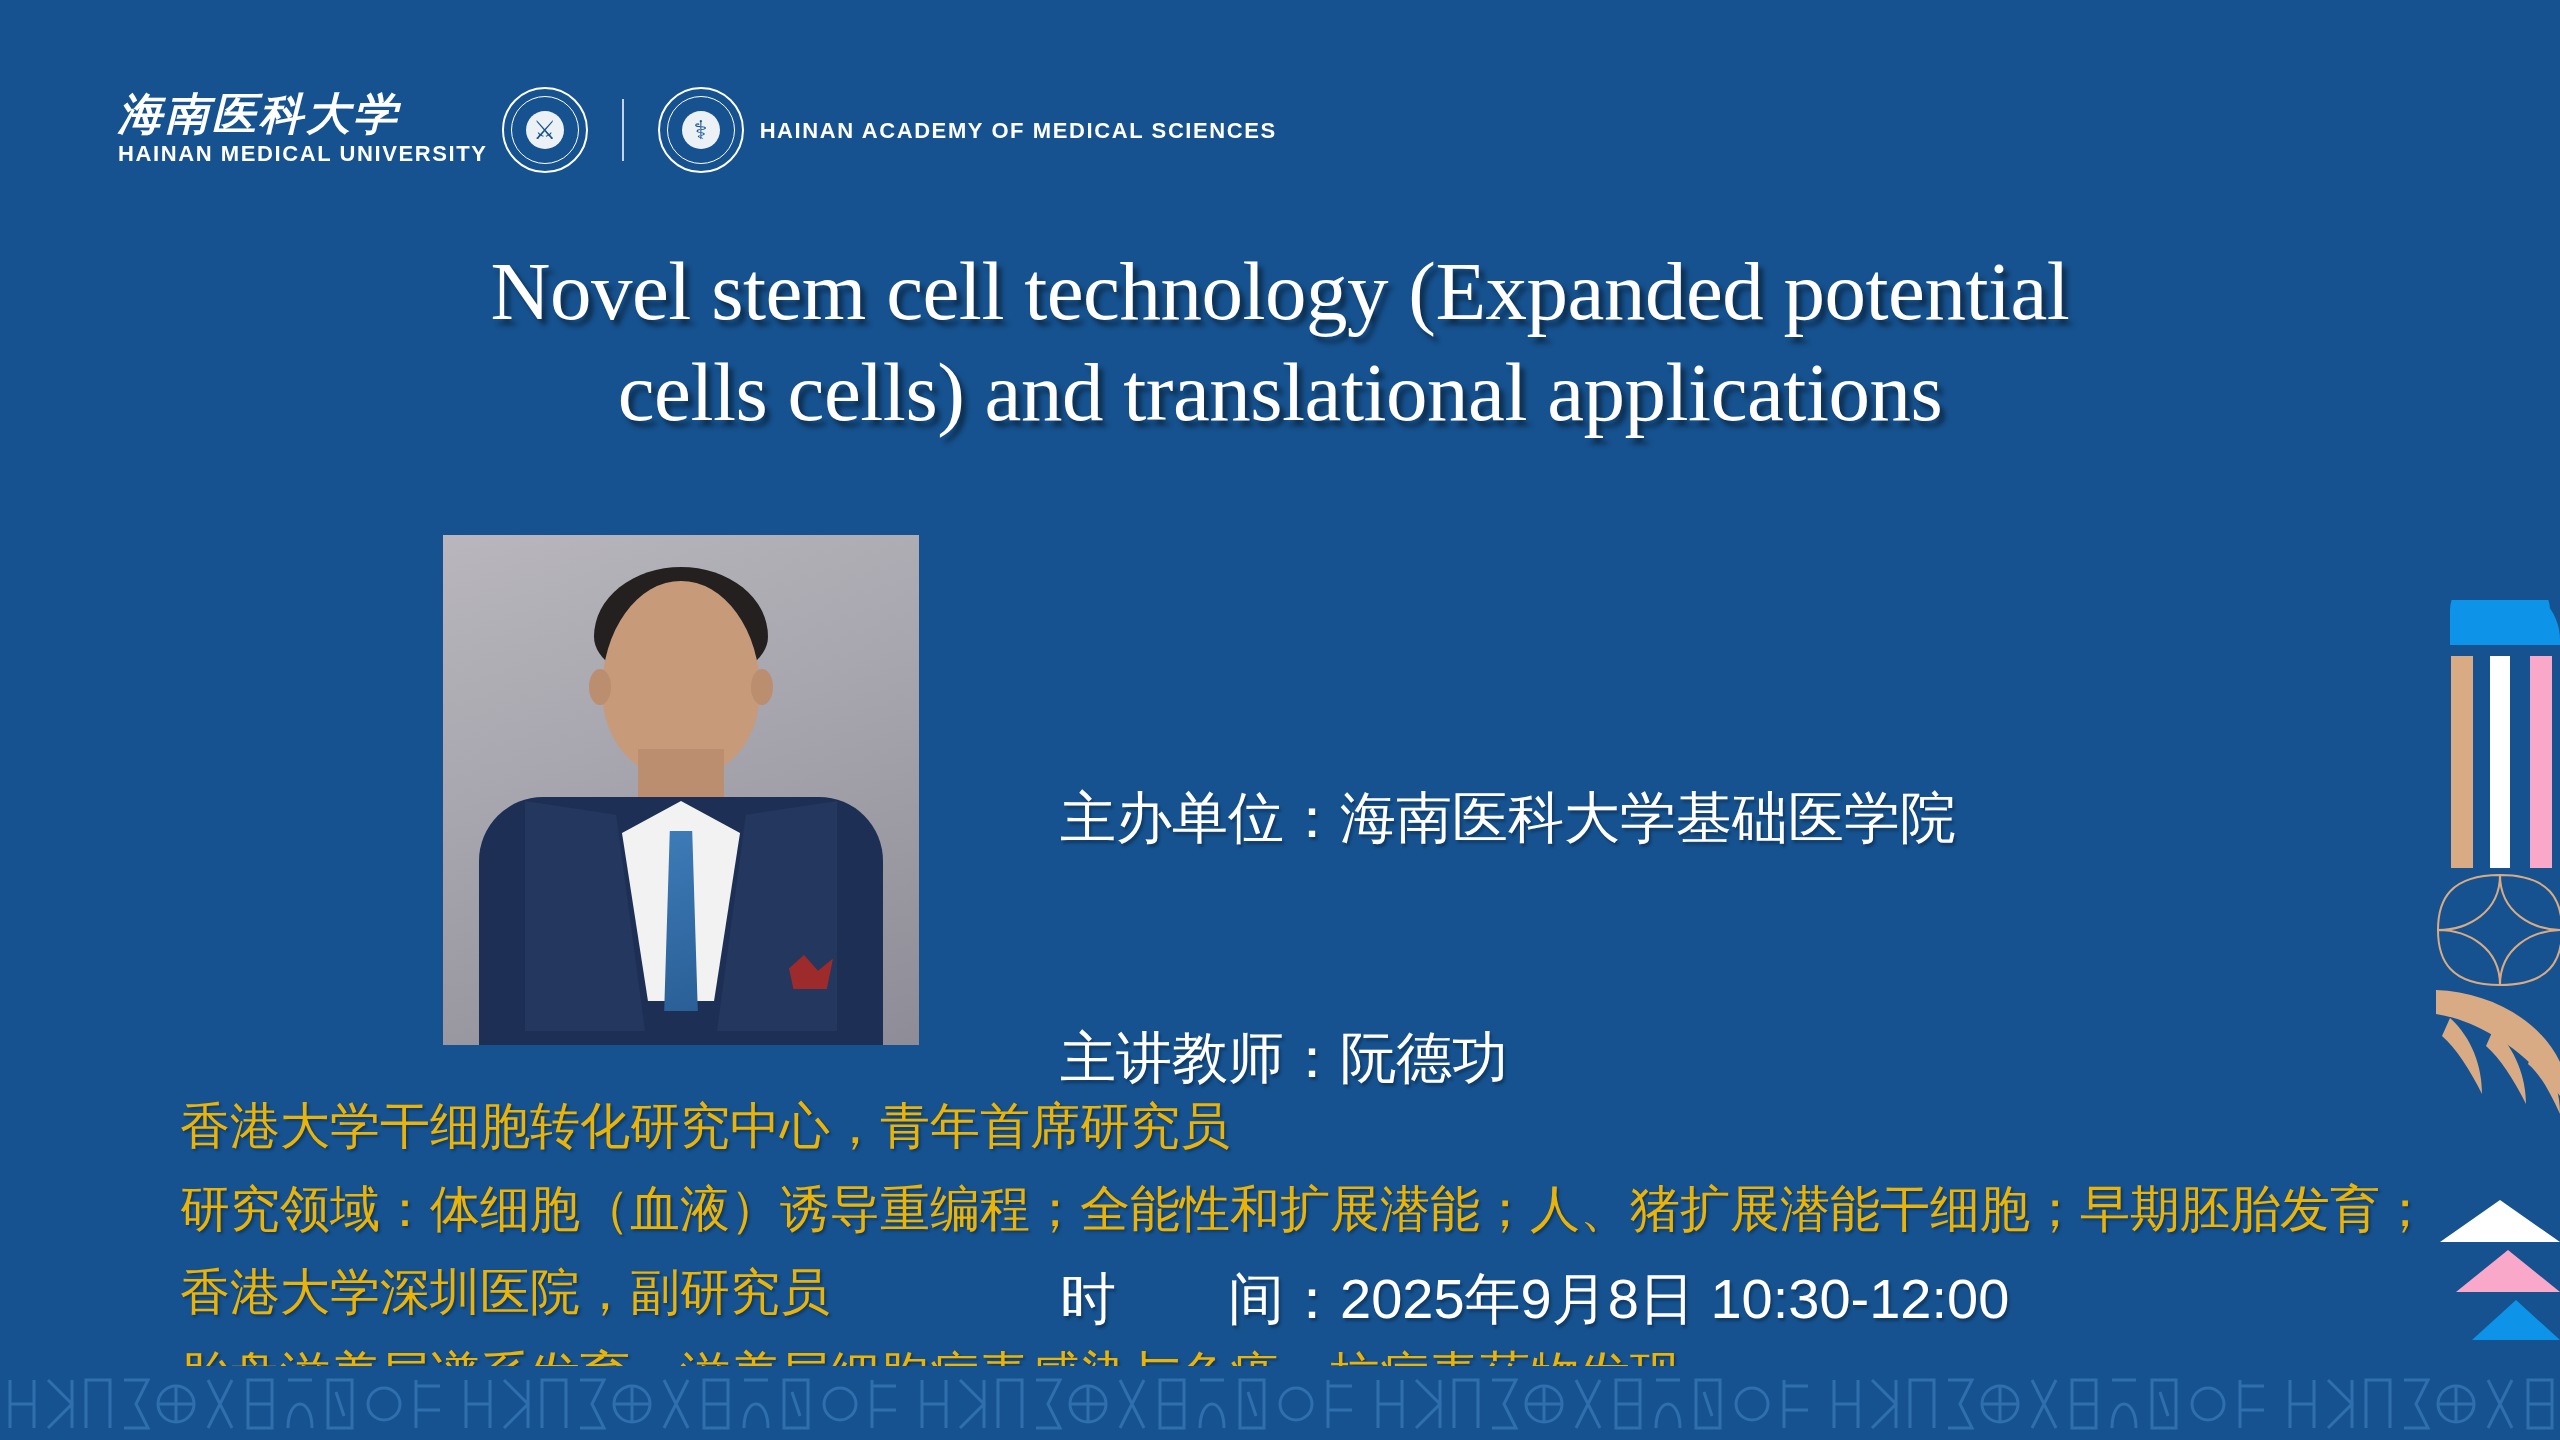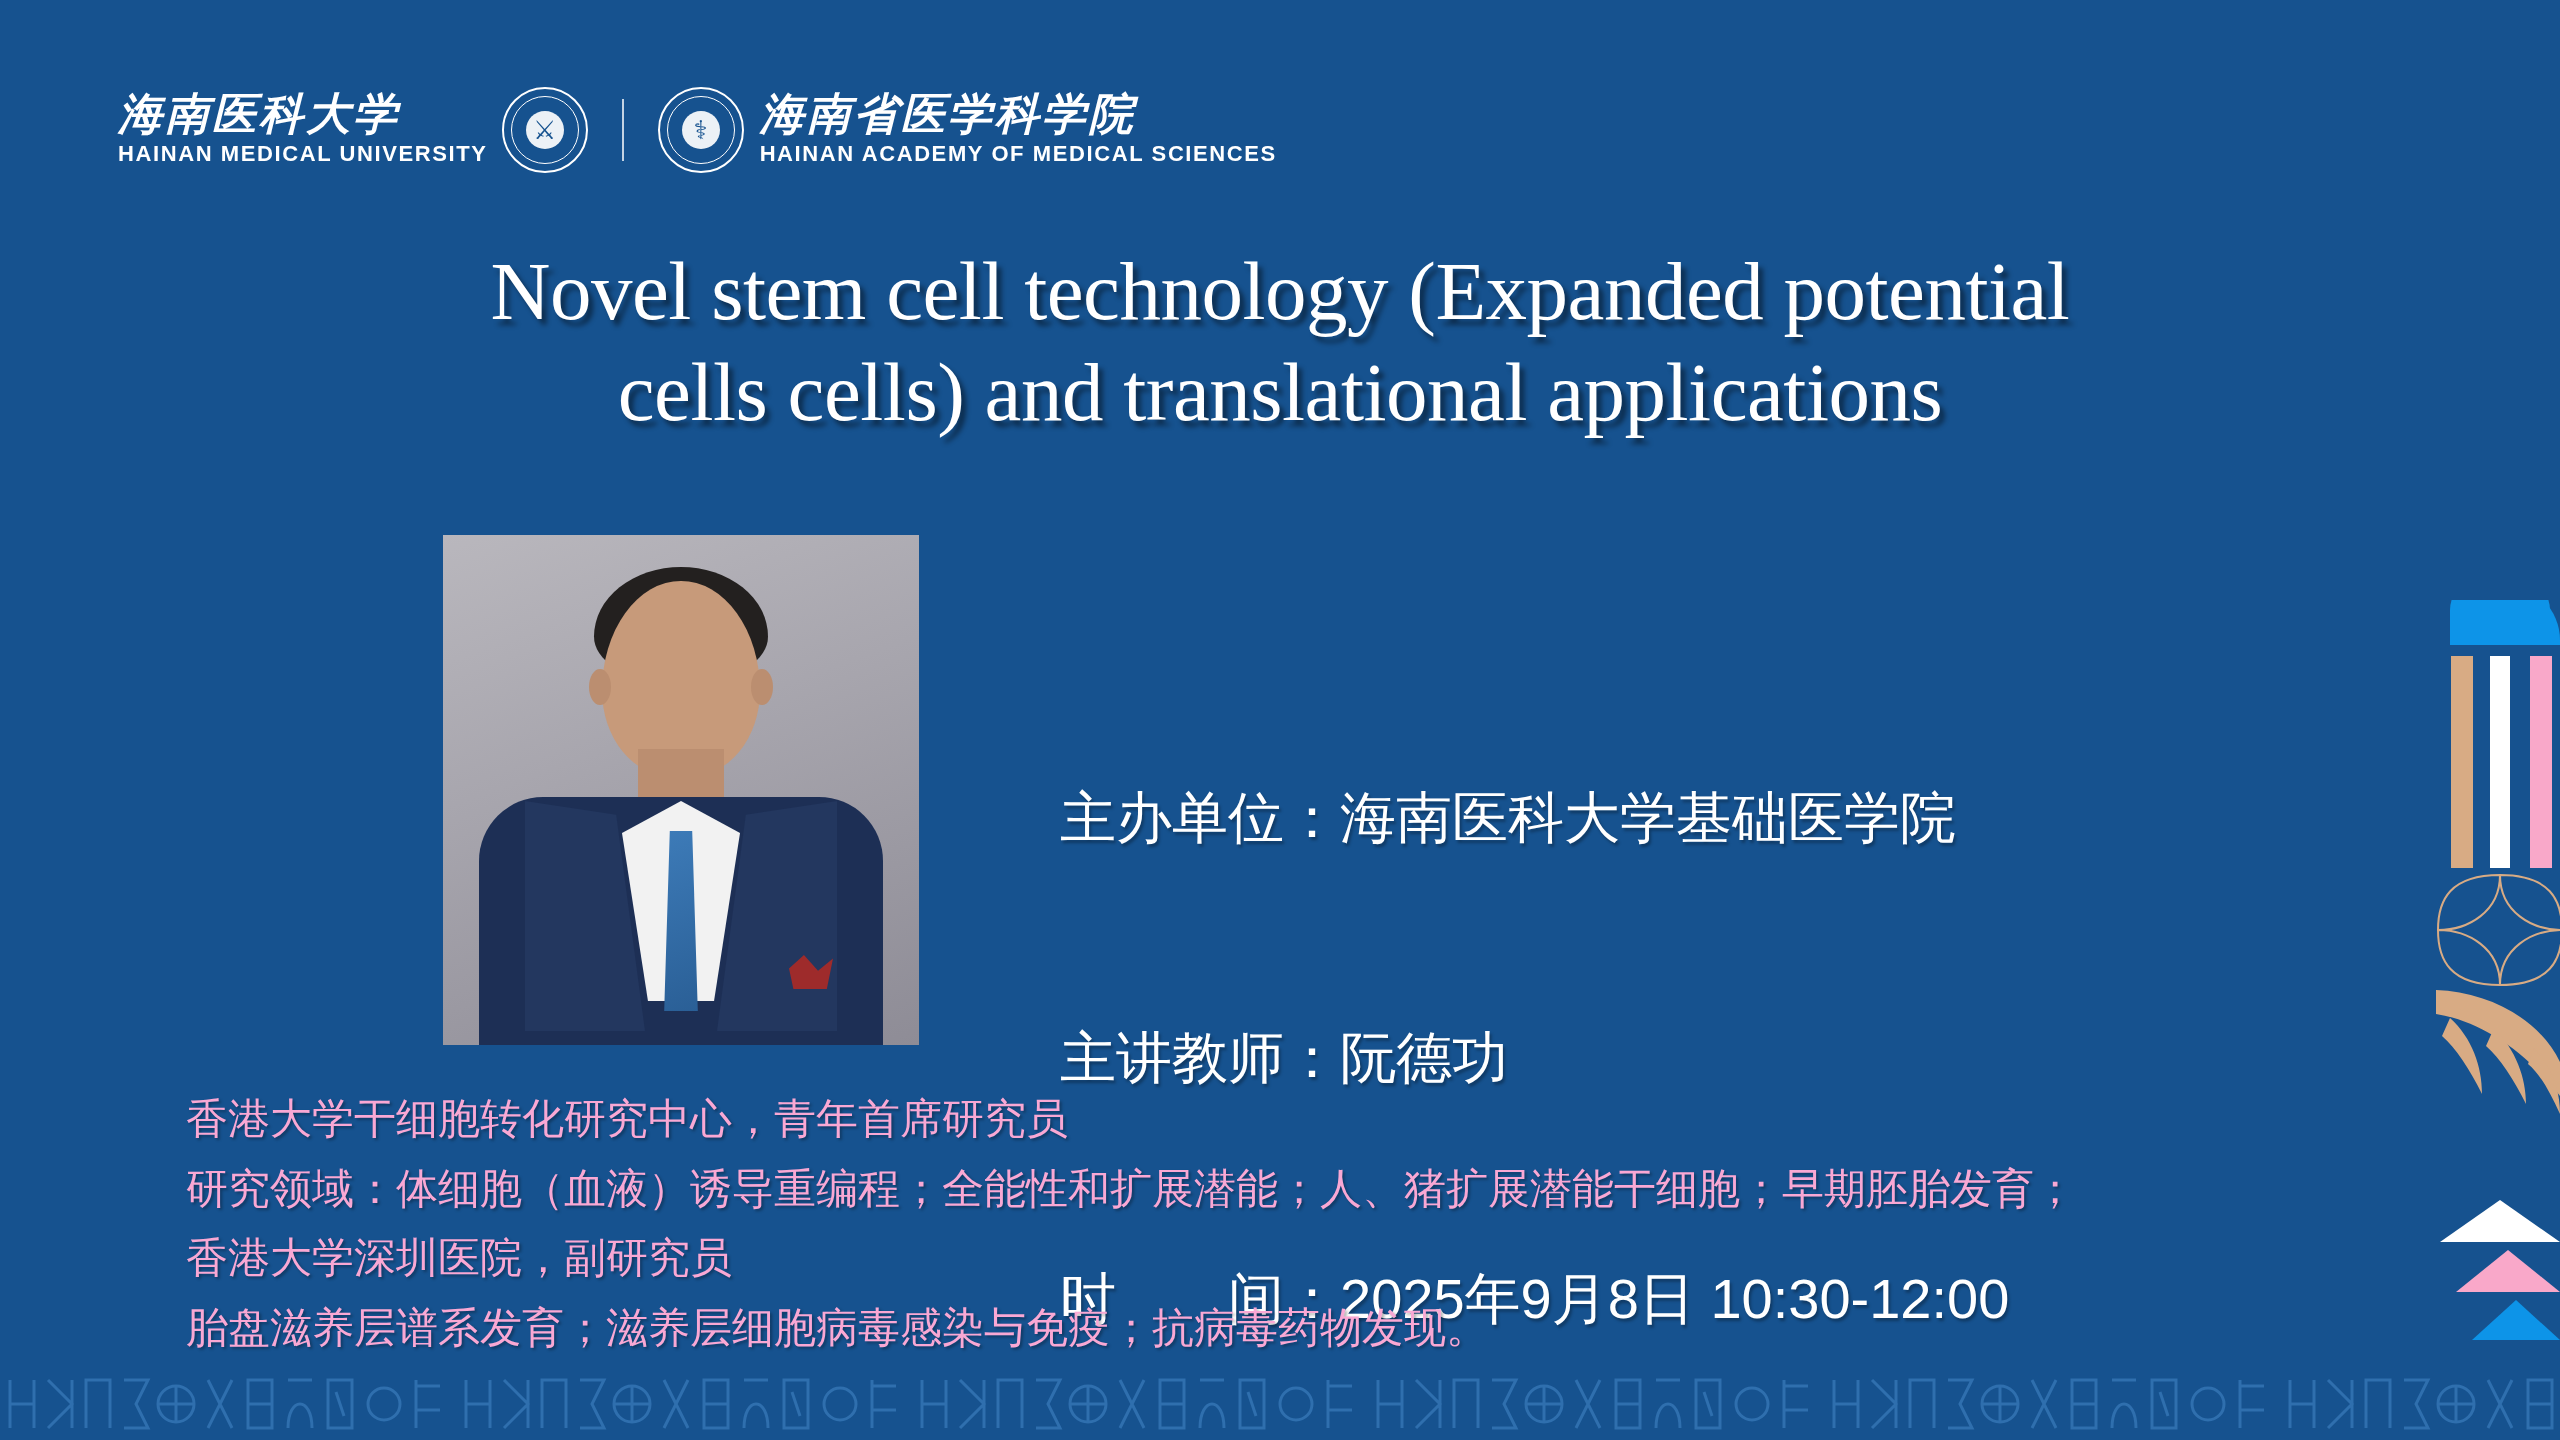--- a/index.html
+++ b/index.html
@@ -208,26 +208,26 @@
     font-size: 56px;
     line-height: 1.43;
     white-space: pre;
     text-shadow: 2px 3px 3px rgba(0,0,0,0.30);
   }
   .info-line { display: block; }
 
   
   .bio {
     position: absolute;
-    left: 186px;
+    left: 180px;
     top: 1085px;
     right: 120px;
-    color: #f9a8d4;
+    color: #eab308;
     font-family: "Liberation Serif", "DejaVu Serif", serif;
-    font-size: 42px;
+    font-size: 50px;
     line-height: 1.66;
     text-shadow: 2px 2px 3px rgba(0,0,0,0.33);
   }
   .bio-line { display: block; white-space: nowrap; }
 
   
   .deco {
     position: absolute;
     right: 0;
     top: 600px;
@@ -261,21 +261,20 @@
       </div>
     </div>
 
     <div class="logo-divider"></div>
 
     <div class="logo-group">
       <div class="logo-seal" style="margin-left:0;margin-right:16px;">
         <span class="seal-inner">⚕</span>
       </div>
       <div class="logo-text">
-        <span class="logo-cn">海南省医学科学院</span>
         <span class="logo-en">HAINAN ACADEMY OF MEDICAL SCIENCES</span>
       </div>
     </div>
 
   </div>
 
   <h1 class="title">
     <span class="title-line">Novel stem cell technology (Expanded potential</span>
     <span class="title-line">cells cells) and translational applications</span>
   </h1>

